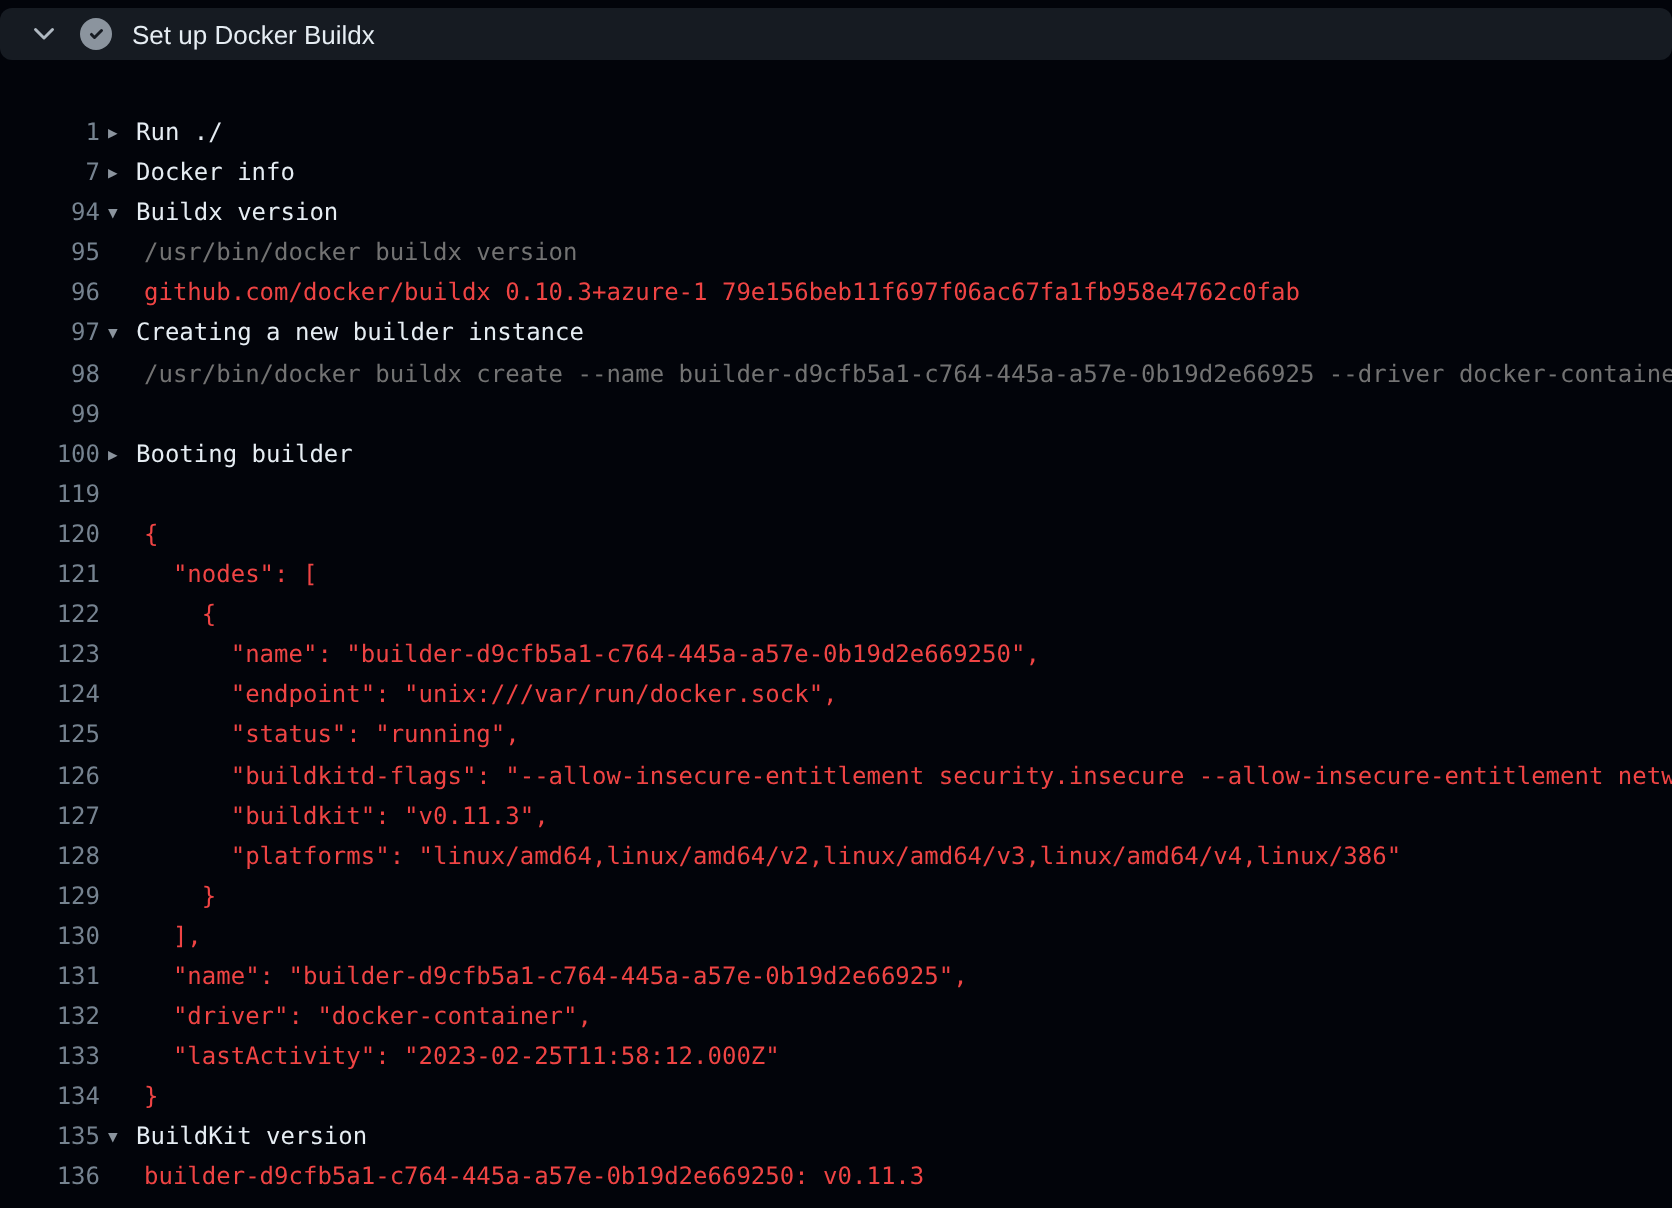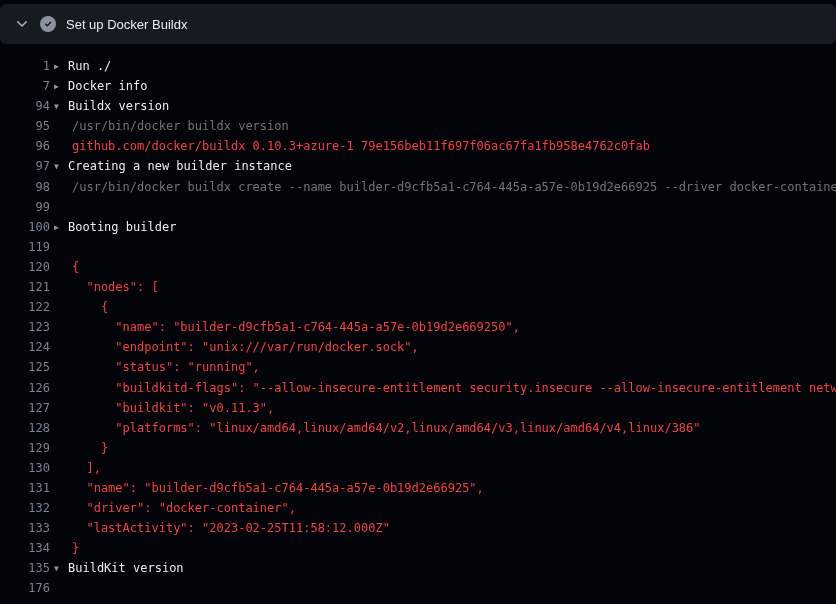--- a/index.html
+++ b/index.html
@@ -8,21 +8,21 @@
     background: #02040a;
     width: 836px;
     height: 604px;
     overflow: hidden;
   }
   .step-header {
     position: absolute;
     top: 4px;
     left: 0;
     width: 836px;
-    height: 40px;
+    height: 26px;
     background: #161b22;
     border-radius: 6px;
     display: flex;
     align-items: center;
     padding-left: 14px;
     box-sizing: border-box;
     cursor: pointer;
   }
   .hdr-icon {
     width: 16px;
@@ -117,14 +117,14 @@
     <div class="row"><span class="ln">126</span><span class="content output">      "buildkitd-flags": "--allow-insecure-entitlement security.insecure --allow-insecure-entitlement network.host",</span></div>
     <div class="row"><span class="ln">127</span><span class="content output">      "buildkit": "v0.11.3",</span></div>
     <div class="row"><span class="ln">128</span><span class="content output">      "platforms": "linux/amd64,linux/amd64/v2,linux/amd64/v3,linux/amd64/v4,linux/386"</span></div>
     <div class="row"><span class="ln">129</span><span class="content output">    }</span></div>
     <div class="row"><span class="ln">130</span><span class="content output">  ],</span></div>
     <div class="row"><span class="ln">131</span><span class="content output">  "name": "builder-d9cfb5a1-c764-445a-a57e-0b19d2e66925",</span></div>
     <div class="row"><span class="ln">132</span><span class="content output">  "driver": "docker-container",</span></div>
     <div class="row"><span class="ln">133</span><span class="content output">  "lastActivity": "2023-02-25T11:58:12.000Z"</span></div>
     <div class="row"><span class="ln">134</span><span class="content output">}</span></div>
     <div class="row"><span class="ln">135</span><span class="content group"><span class="arrow">▼</span><span>BuildKit version</span></span></div>
-    <div class="row"><span class="ln">176</span></div>
+    <div class="row"><span class="ln">136</span><span class="content output">builder-d9cfb5a1-c764-445a-a57e-0b19d2e669250: v0.11.3</span></div>
   </div>
 
 </body></html>

